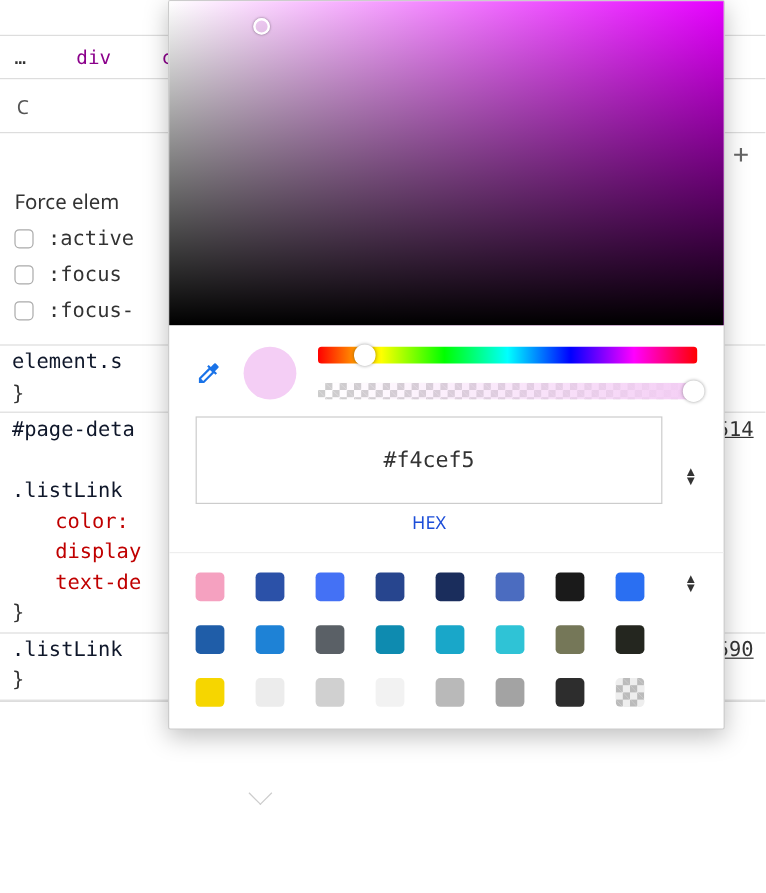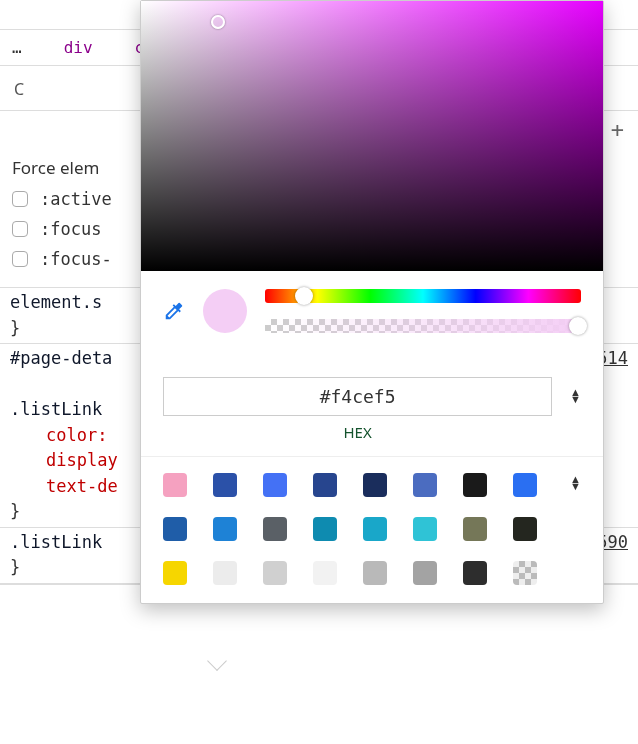--- a/index.html
+++ b/index.html
@@ -34,22 +34,22 @@
 .picker-mid { padding: 18px 22px 14px 22px; display: flex; align-items: center; gap: 18px; }
 .eyedrop { width: 22px; height: 22px; color: #1a73e8; }
 .big-swatch { width: 44px; height: 44px; border-radius: 50%; background: #f4cef5; }
 .sliders { flex: 1; display: flex; flex-direction: column; gap: 16px; }
 .hue-slider { height: 14px; border-radius: 3px; background: linear-gradient(to right, #ff0000, #ffff00, #00ff00, #00ffff, #0000ff, #ff00ff, #ff0000); position: relative; }
 .hue-thumb { position: absolute; width: 18px; height: 18px; background: #fff; border-radius: 50%; box-shadow: 0 0 3px rgba(0,0,0,0.4); top: -2px; left: 30px; }
 .alpha-slider { height: 14px; border-radius: 3px; position: relative; background-image: linear-gradient(to right, transparent, #f4cef5), linear-gradient(45deg, #ccc 25%, transparent 25%, transparent 75%, #ccc 75%), linear-gradient(45deg, #ccc 25%, transparent 25%, transparent 75%, #ccc 75%); background-size: 100% 100%, 12px 12px, 12px 12px; background-position: 0 0, 0 0, 6px 6px; }
 .alpha-thumb { position: absolute; width: 18px; height: 18px; background: #fff; border-radius: 50%; box-shadow: 0 0 3px rgba(0,0,0,0.4); top: -2px; right: -6px; }
 .hex-row { padding: 0 22px 14px 22px; display: flex; align-items: center; }
 .hex-wrap { flex: 1; margin-right: 18px; }
-.hex-input { width: 100%; border: 1px solid #ccc; padding: 8px; text-align: center; font-size: 18px; font-family: "Consolas", monospace; color: #333; margin-top: 30px; }
-.hex-label { text-align: center; color: #14532d; font-size: 15px; margin-top: 6px; font-family: system-ui; }
+.hex-input { width: 100%; border: 1px solid #ccc; padding: 25px; text-align: center; font-size: 18px; font-family: "Consolas", monospace; color: #333; }
+.hex-label { text-align: center; color: #1d4ed8; font-size: 15px; margin-top: 6px; font-family: system-ui; }
 .updown { font-size: 11px; color: #333; line-height: 7px; }
 .divider { border-top: 1px solid #eee; }
 .palette { padding: 16px 22px 18px 22px; display: flex; align-items: flex-start; }
 .pal-grid { flex: 1; display: grid; grid-template-columns: repeat(8, 28px); gap: 20px 22px; }
 .pal-sw { width: 24px; height: 24px; border-radius: 4px; }
 .pal-checker { background-image: linear-gradient(45deg, #bbb 25%, transparent 25%, transparent 75%, #bbb 75%), linear-gradient(45deg, #bbb 25%, #eee 25%, #eee 75%, #bbb 75%); background-size: 12px 12px; background-position: 0 0, 6px 6px; }
 .pointer-arrow { position: absolute; left: 210px; top: 654px; width: 14px; height: 14px; background: #fff; border-left: 1px solid #ccc; border-bottom: 1px solid #ccc; transform: rotate(-45deg); }
 </style>
 </head>
 <body>

